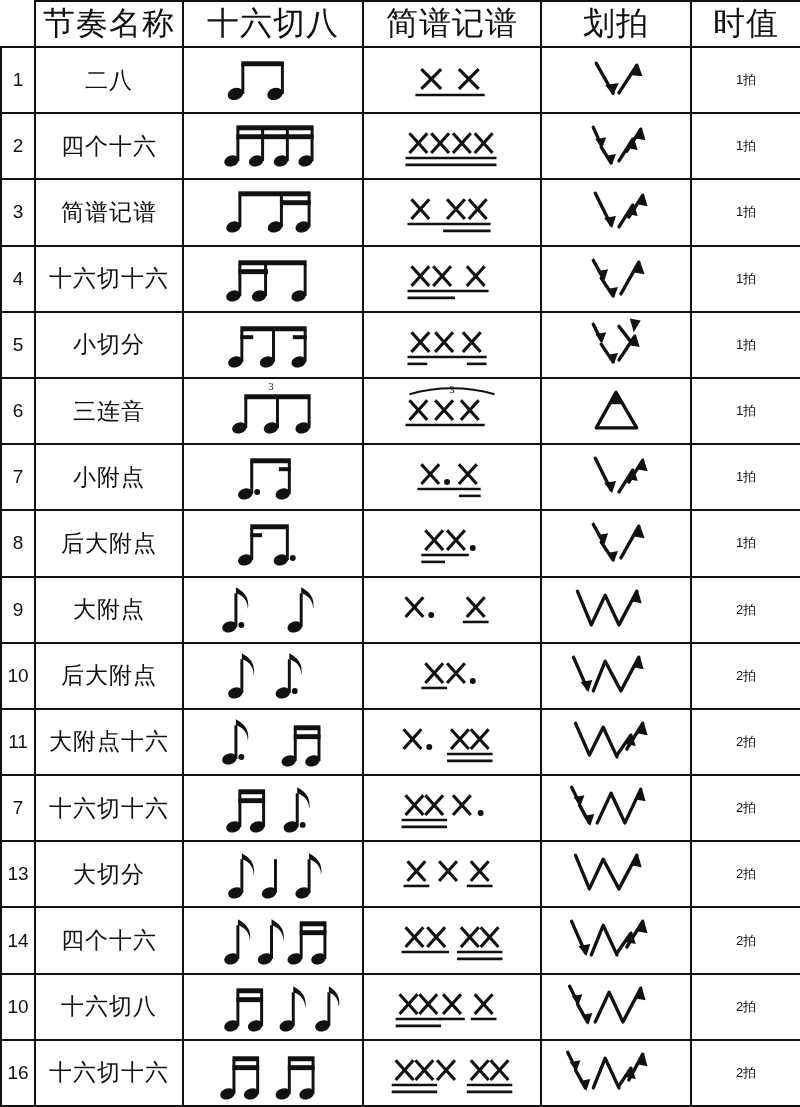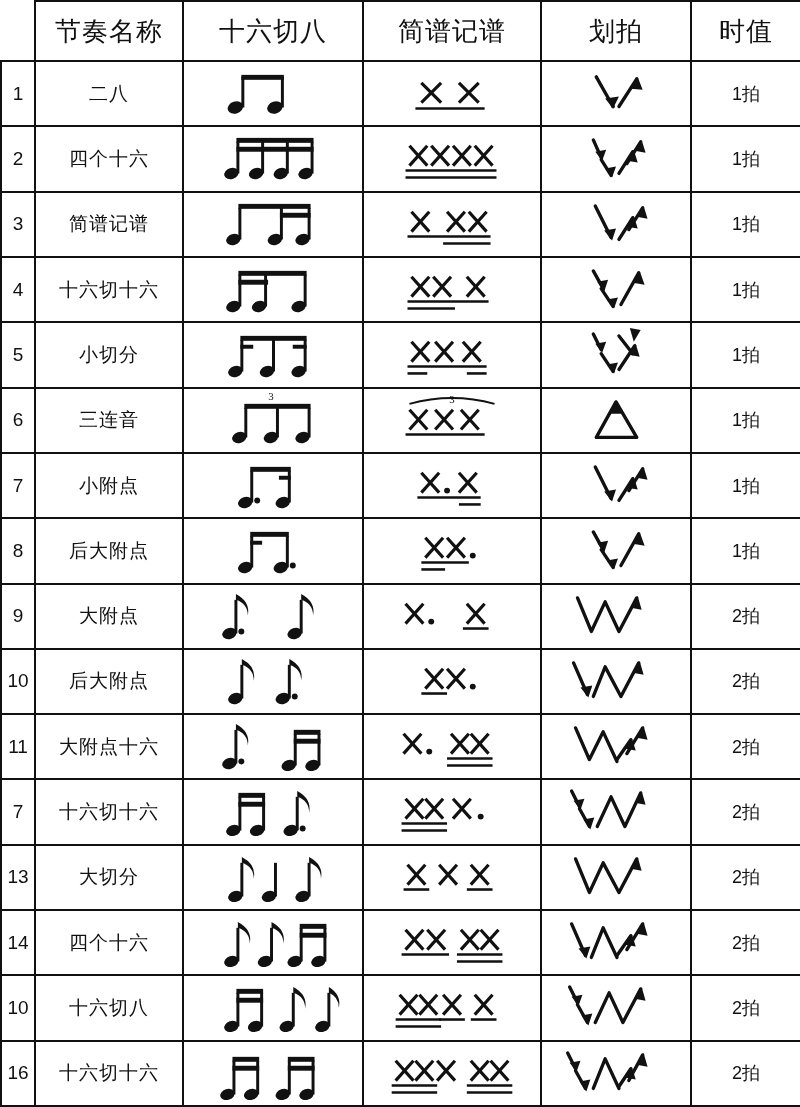--- a/index.html
+++ b/index.html
@@ -35,39 +35,39 @@
   }
   
   col.c-idx   { width: 34px; }
   col.c-name  { width: 148px; }
   col.c-staff { width: 180px; }
   col.c-jian  { width: 178px; }
   col.c-beat  { width: 150px; }
   col.c-dur   { width: 110px; }
 
   thead th {
-    font-size: 26px;
+    font-size: 32px;
     font-weight: normal;
-    height: 60px;
+    height: 46px;
     letter-spacing: 1px;
   }
   thead th.blank-head { border-top: none; border-left: none; }
 
   tbody tr { height: 62px; }
   td.idx {
     font-size: 19px;
     text-align: center;
   }
   td.name {
-    font-size: 19px;
+    font-size: 23px;
     letter-spacing: 1px;
     border-radius: 10px;
   }
   td.dur {
-    font-size: 18px;
+    font-size: 13px;
   }
   td.cell-art {
     position: relative;
     overflow: hidden;
   }
   svg.art-svg {
     display: block;
     width: 100%;
     height: 100%;
   }

